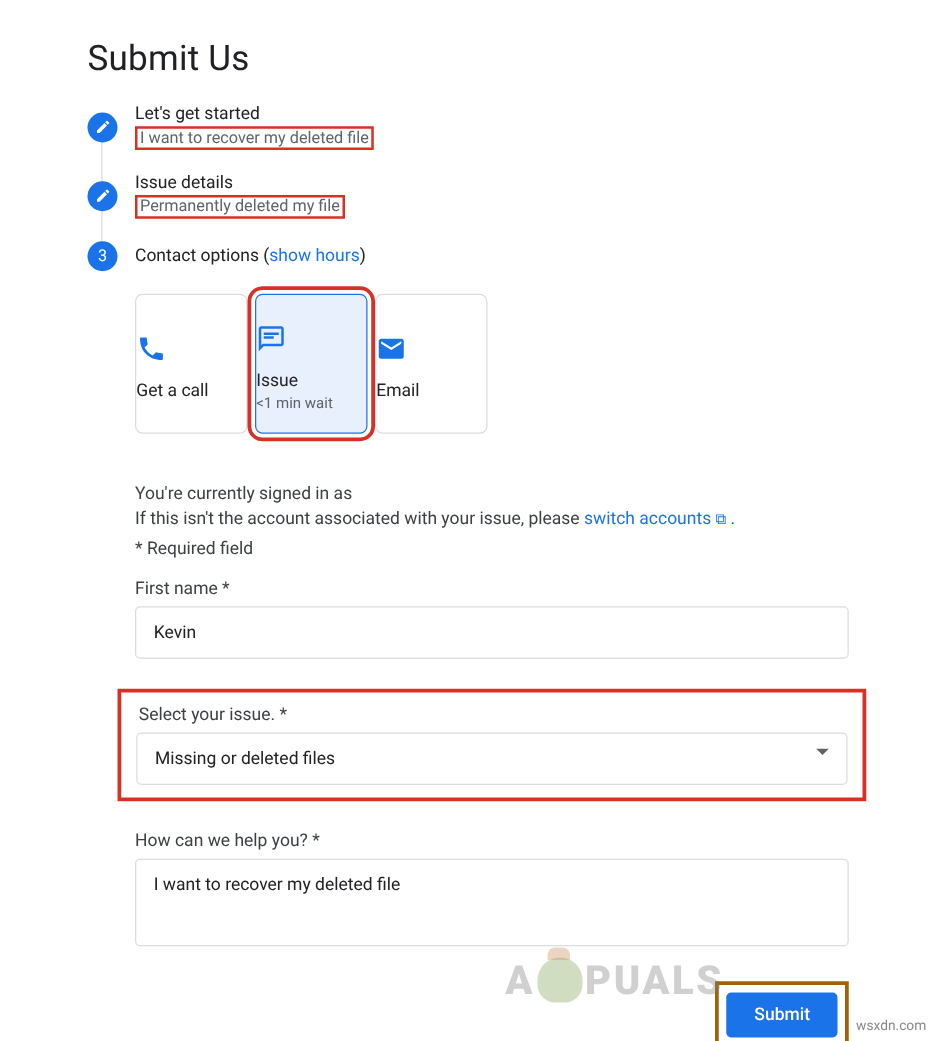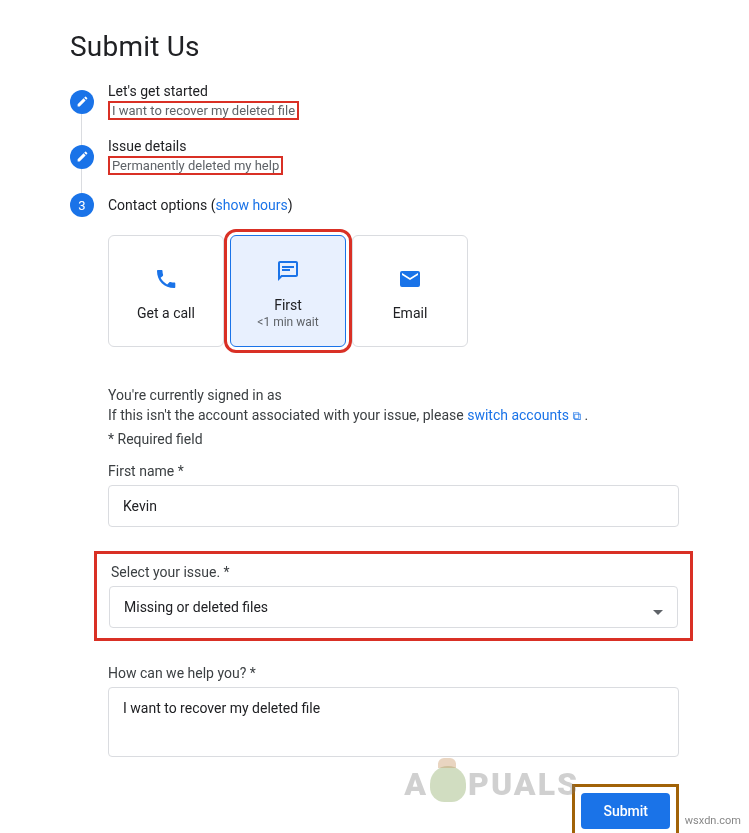--- a/index.html
+++ b/index.html
@@ -73,27 +73,26 @@
       border: 2px solid #d93025;
       display: inline-block;
       padding: 0 2px;
     }
     .contact-cards {
       display: flex;
       gap: 0;
       margin: 14px 0 4px 38px;
     }
     .card {
-      width: 116px;
+      width: 90px;
       height: 112px;
       border: 1px solid #dadce0;
       border-radius: 6px;
       display: flex;
       flex-direction: column;
-      align-items: center;
       justify-content: center;
       cursor: pointer;
       background: #fff;
       margin-right: 6px;
       padding-top: 6px;
     }
     .card.selected {
       background: #e8f0fe;
       border-color: #1a73e8;
       outline: 3px solid #d93025;
@@ -123,21 +122,21 @@
       padding: 12px 14px;
       font-size: 14px;
       color: #202124;
       font-family: inherit;
       background: #fff;
     }
     .textarea { height: 70px; resize: none; }
     .field { margin-bottom: 24px; }
     .select-wrap {
       display: flex;
-      align-items: flex-end;
+      align-items: flex-start;
       justify-content: space-between;
       cursor: pointer;
     }
     .big-redbox {
       border: 3px solid #d93025;
       padding: 10px 12px;
       margin: 0 -14px 24px -14px;
     }
     .big-redbox .field-label { padding-left: 2px; }
     .dropdown-arrow {
@@ -222,21 +221,21 @@
     </div>
 
     <div class="step">
       <div class="step-icon">
         <svg viewBox="0 0 24 24">
             <path d="M3 17.25V21h3.75l11-11.04-3.75-3.75L3 17.25zM20.71 7.04a1 1 0 000-1.41l-2.34-2.34a1 1 0 00-1.41 0l-1.83 1.83 3.75 3.75 1.83-1.83z"></path>
           </svg>
       </div>
       <div class="step-content">
         <div class="step-title">Issue details</div>
-        <span class="step-sub redbox">Permanently deleted my help</span>
+        <span class="step-sub redbox">Permanently deleted my file</span>
       </div>
     </div>
 
     <div class="step">
       <div class="step-icon">3</div>
       <div class="step-content">
         <span class="step-title">Contact options</span>
         <span> (</span><a class="link-blue">show hours</a><span>)</span>
       </div>
     </div>
@@ -251,21 +250,21 @@
           </svg>
       </div>
       <div class="card-label">Get a call</div>
     </div>
     <div class="card selected">
       <div class="card-icon">
         <svg viewBox="0 0 24 24">
             <path d="M20 2H4c-1.1 0-2 .9-2 2v18l4-4h14c1.1 0 2-.9 2-2V4c0-1.1-.9-2-2-2zm0 14H5.2L4 17.2V4h16v12zM6 7h12v2H6zm0 3h8v2H6z"></path>
           </svg>
       </div>
-      <div class="card-label">First</div>
+      <div class="card-label">Issue</div>
       <div class="card-sub">&lt;1 min wait</div>
     </div>
     <div class="card">
       <div class="card-icon">
         <svg viewBox="0 0 24 24">
             <path d="M20 4H4a2 2 0 00-2 2v12a2 2 0 002 2h16a2 2 0 002-2V6a2 2 0 00-2-2zm0 4l-8 5-8-5V6l8 5 8-5v2z"></path>
           </svg>
       </div>
       <div class="card-label">Email</div>
     </div>

